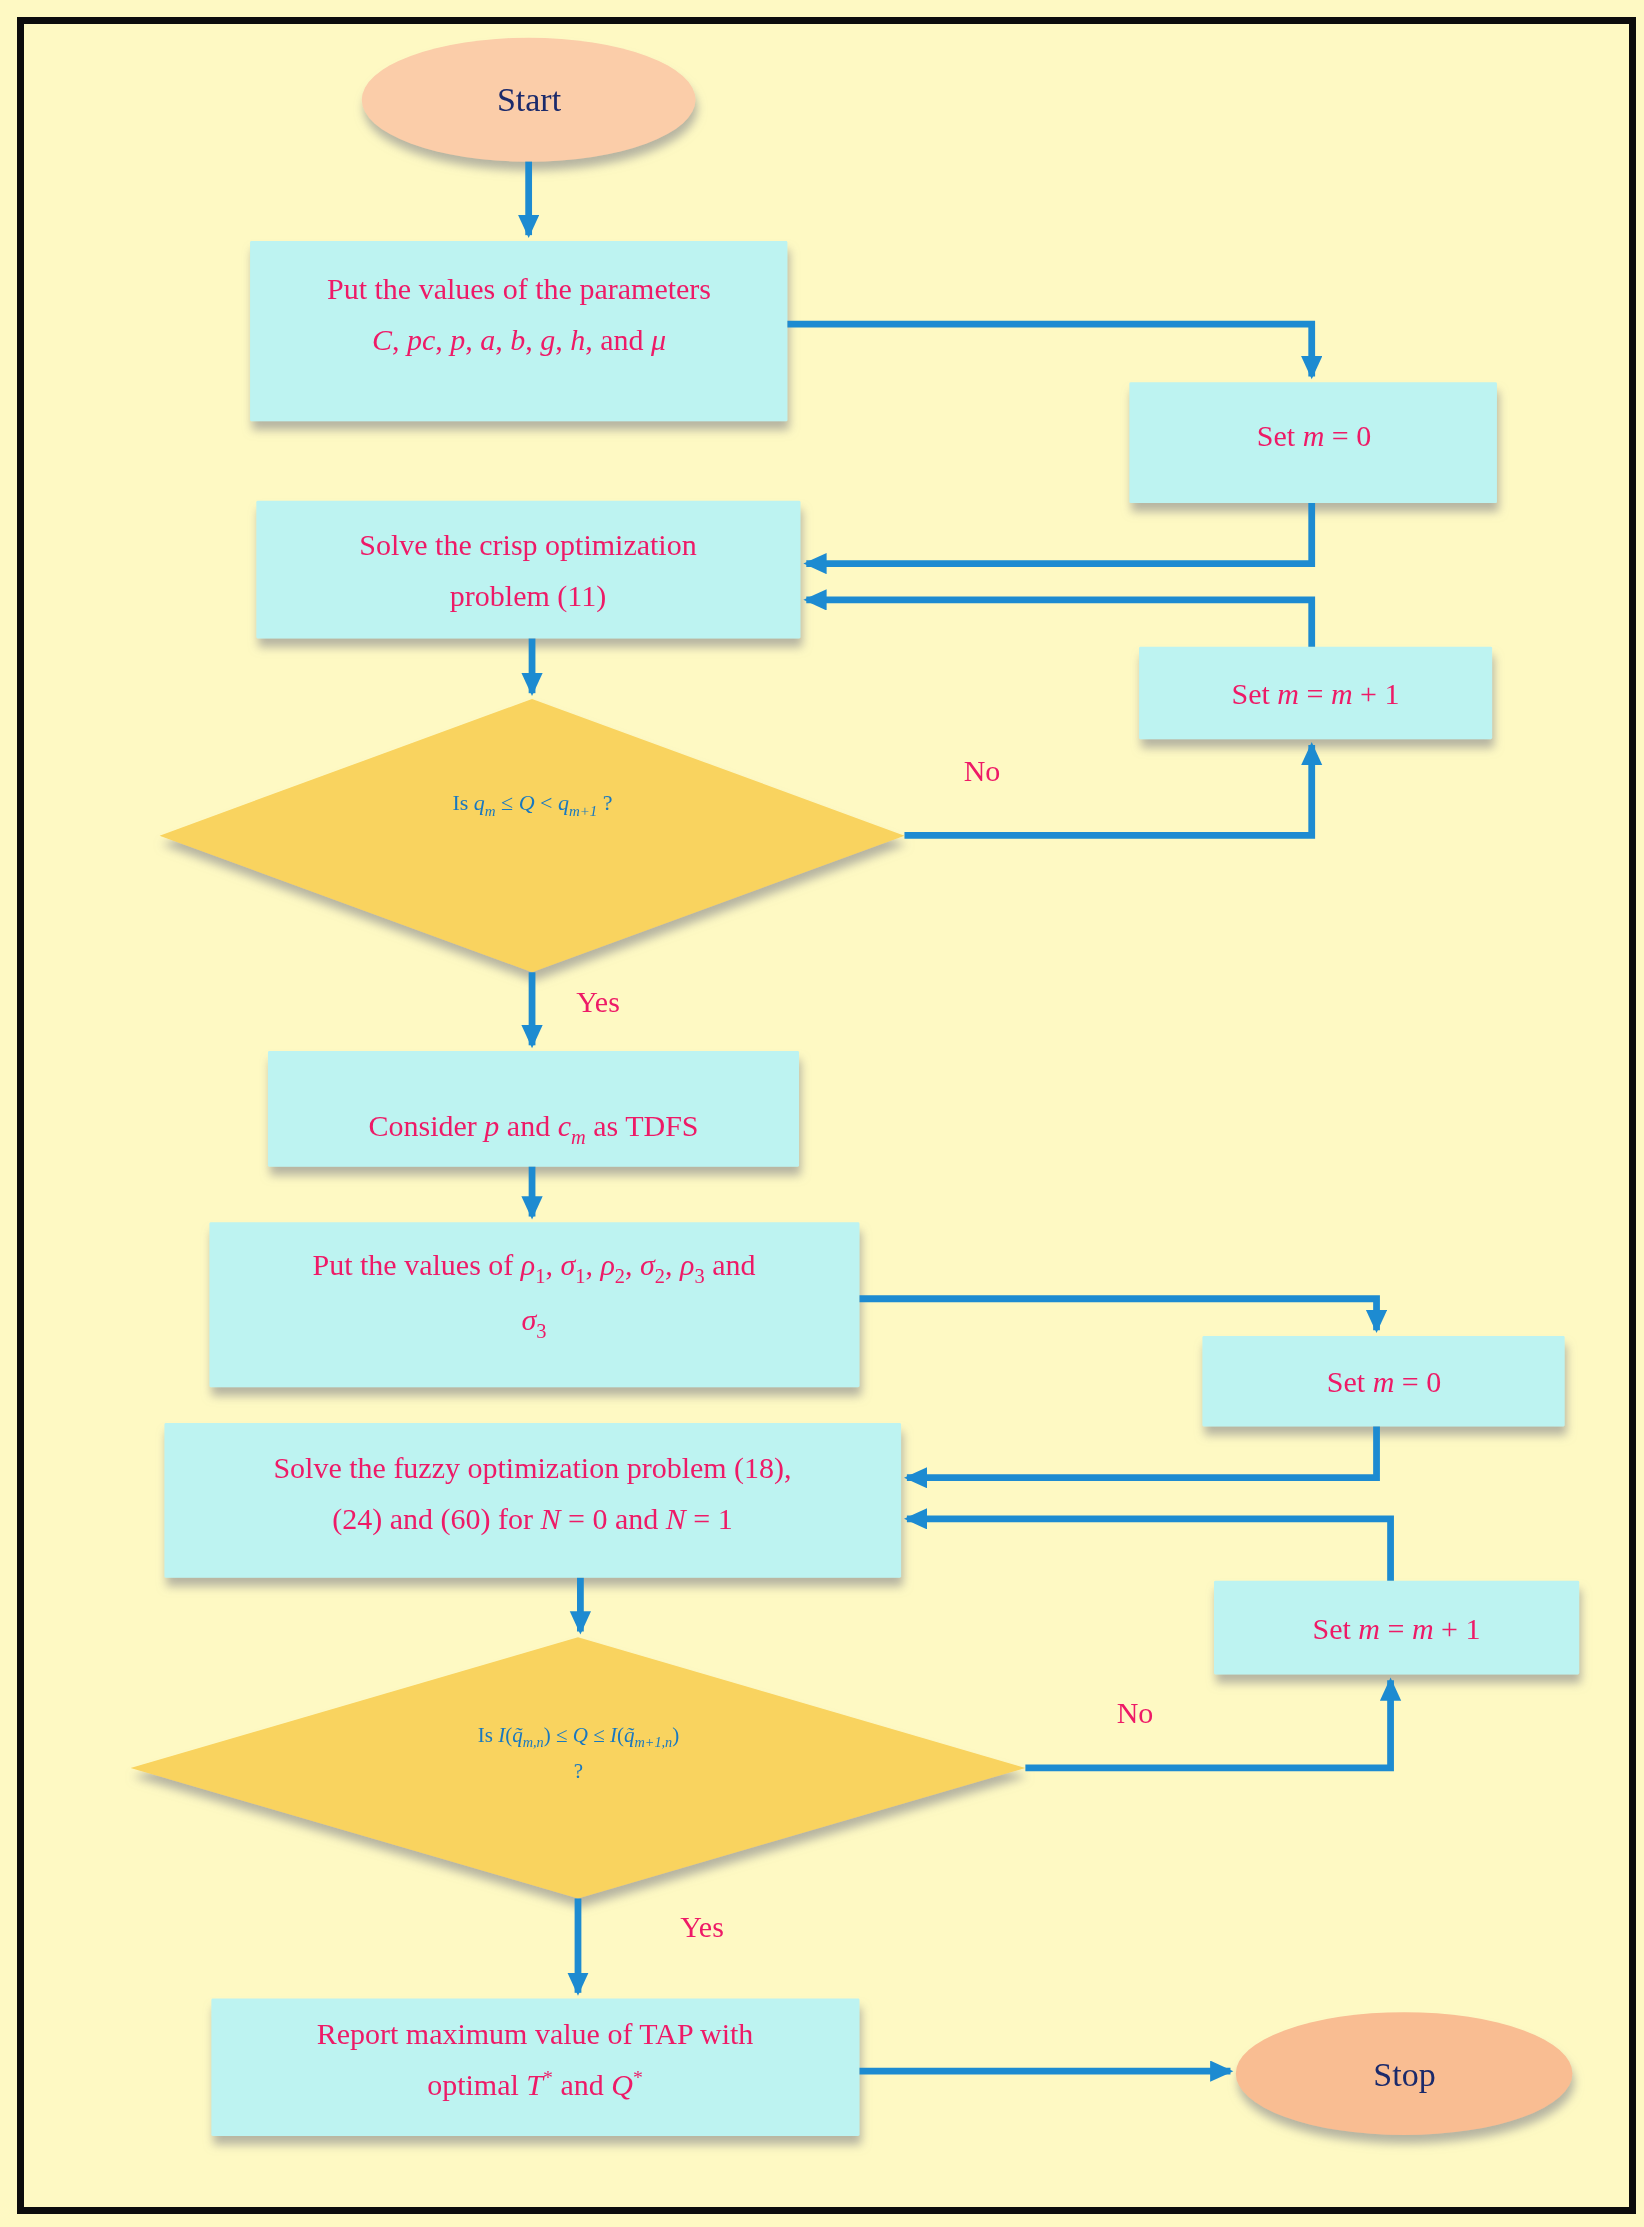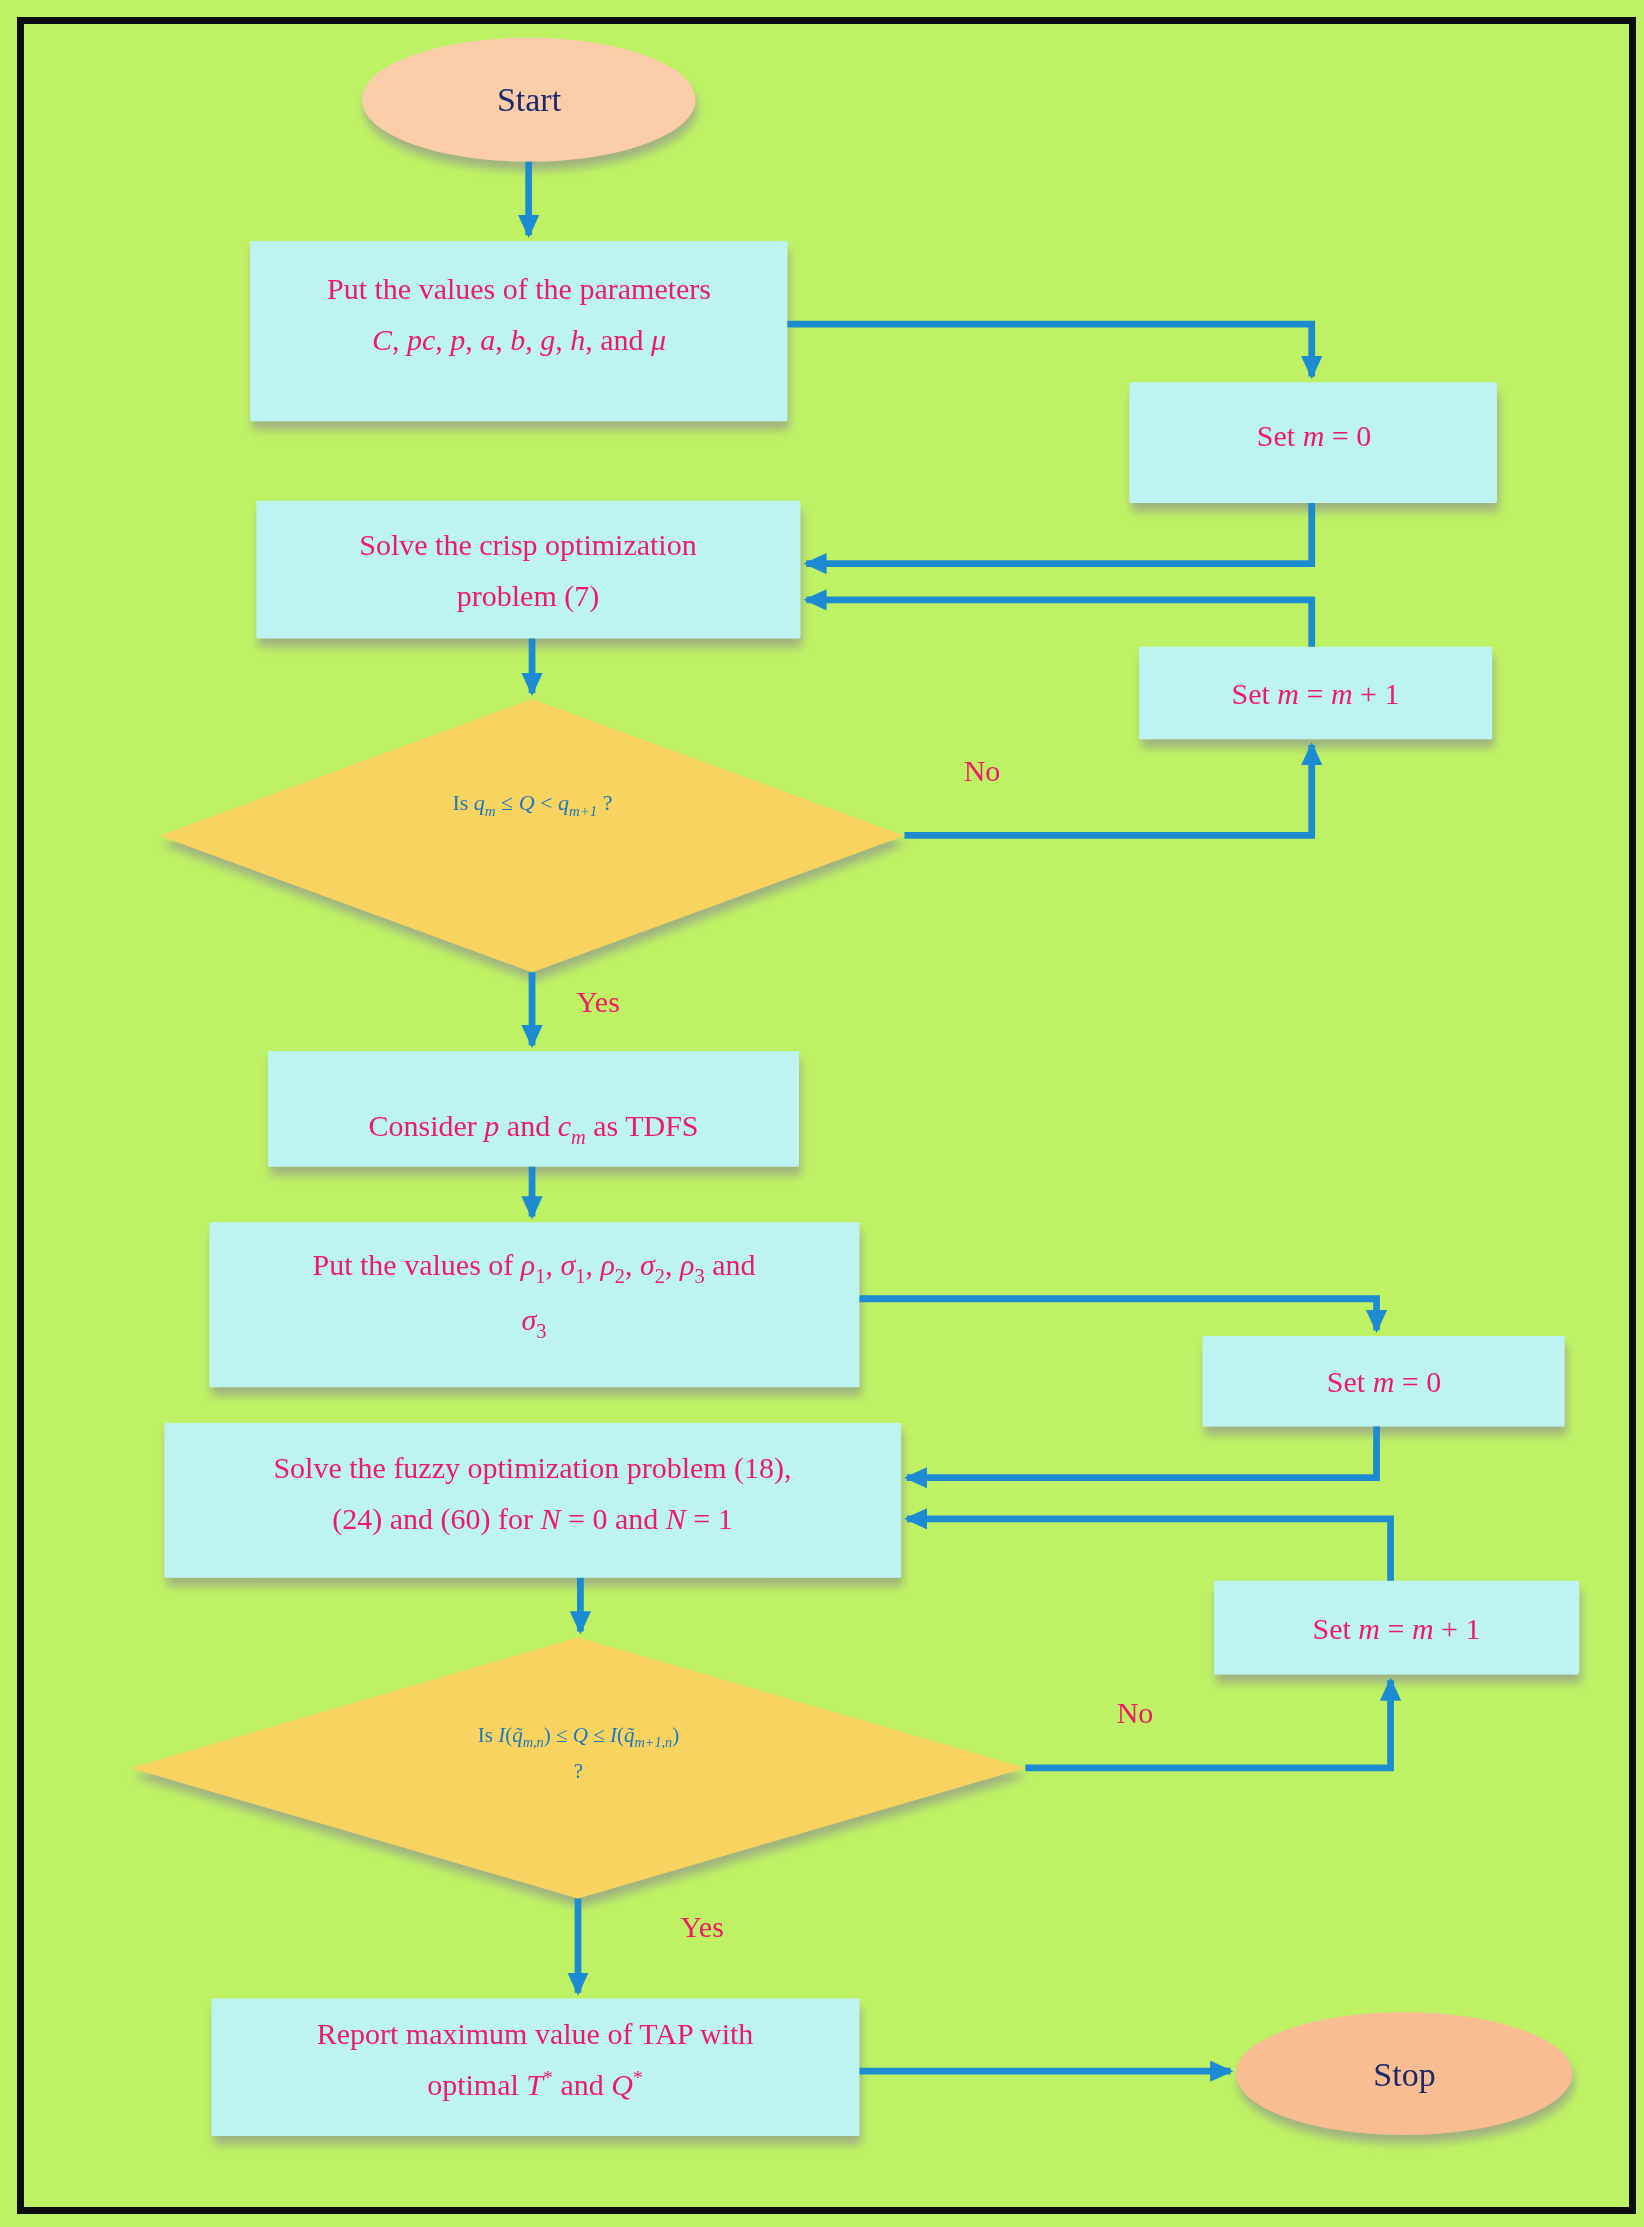--- a/index.html
+++ b/index.html
@@ -1,16 +1,16 @@
 <!DOCTYPE html>
 <html style="font-size:7.7px"><head>
 <meta charset="utf-8">
 <style>
   html,body{margin:0;padding:0;background:#ffffff;}
-  #stage{position:relative;width:1644px;height:2227px;background:#bef264;overflow:hidden;
+  #stage{position:relative;width:1644px;height:2227px;background:#fef9c3;overflow:hidden;
          font-family:"Liberation Serif","DejaVu Serif",serif;}
   #frame{position:absolute;left:17.4px;top:17.4px;right:7.7px;bottom:12.6px;border:7.7px solid #0c0c0c;}
   #fc-svg{position:absolute;left:0;top:0;width:100%;height:100%;}
   #nodes-layer{position:absolute;left:0;top:0;width:100%;height:100%;}
   .node-label{position:absolute;display:flex;flex-direction:column;justify-content:center;
               align-items:center;text-align:center;line-height:1.7;}
   .line{white-space:nowrap;}
   .i{font-style:italic;}
   .s{font-size:68%;vertical-align:-22%;}
   .p{font-size:66%;vertical-align:32%;}
@@ -69,21 +69,21 @@
       </div>
       <div class="node-label" style="left: 250px; top: 241px; width: 538px; height: 180px; font-size: 30px; color: rgb(238, 26, 103); padding-bottom: 34px; box-sizing: border-box; justify-content: center;">
         <div class="line"><span class="">Put the values of the parameters</span></div>
         <div class="line"><span class="i ">C</span><span class="">, </span><span class="i ">pc</span><span class="">, </span><span class="i ">p</span><span class="">, </span><span class="i ">a</span><span class="">, </span><span class="i ">b</span><span class="">, </span><span class="i ">g</span><span class="">, </span><span class="i ">h</span><span class="">, and </span><span class="i ">μ</span></div>
       </div>
       <div class="node-label" style="left: 1130px; top: 382px; width: 368px; height: 121px; font-size: 30px; color: rgb(238, 26, 103); padding-bottom: 14.5px; box-sizing: border-box;">
         <div class="line"><span class="">Set </span><span class="i ">m</span><span class=""> = 0</span></div>
       </div>
       <div class="node-label" style="left: 256px; top: 501px; width: 544px; height: 138px; font-size: 30px; color: rgb(238, 26, 103); padding-bottom: 0px; box-sizing: border-box;">
         <div class="line"><span class="">Solve the crisp optimization</span></div>
-        <div class="line"><span class="">problem (7)</span></div>
+        <div class="line"><span class="">problem (11)</span></div>
       </div>
       <div class="node-label" style="left: 1139px; top: 647px; width: 353px; height: 92px; font-size: 30px; color: rgb(238, 26, 103); padding-bottom: 0px; box-sizing: border-box;">
         <div class="line"><span class="">Set </span><span class="i ">m</span><span class=""> = </span><span class="i ">m</span><span class=""> + 1</span></div>
       </div>
       <div class="node-label" style="left: 160px; top: 699px; width: 745px; height: 273px; font-size: 22px; color: rgb(24, 120, 192); padding-bottom: 63px; box-sizing: border-box;">
         <div class="line"><span class="">Is </span><span class="i ">q</span><span class="i s ">m</span><span class=""> ≤ </span><span class="i ">Q</span><span class=""> &lt; </span><span class="i ">q</span><span class="i s ">m+1</span><span class=""> ?</span></div>
       </div>
       <div class="node-label" style="left: 268px; top: 1051px; width: 531px; height: 116px; font-size: 30px; color: rgb(238, 26, 103); padding-bottom: 0px; box-sizing: border-box; margin-top: 18px;">
         <div class="line"><span class="">Consider </span><span class="i ">p</span><span class=""> and </span><span class="i ">c</span><span class="i s ">m</span><span class=""> as TDFS</span></div>
       </div>

